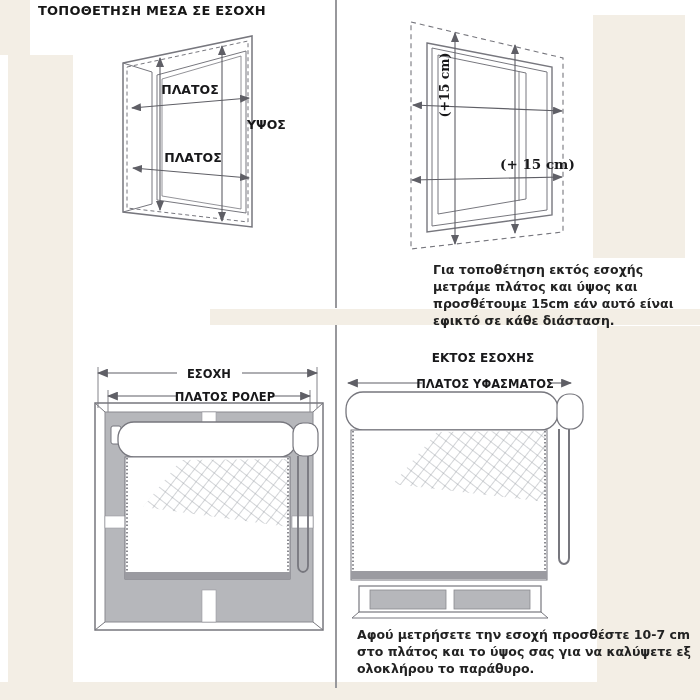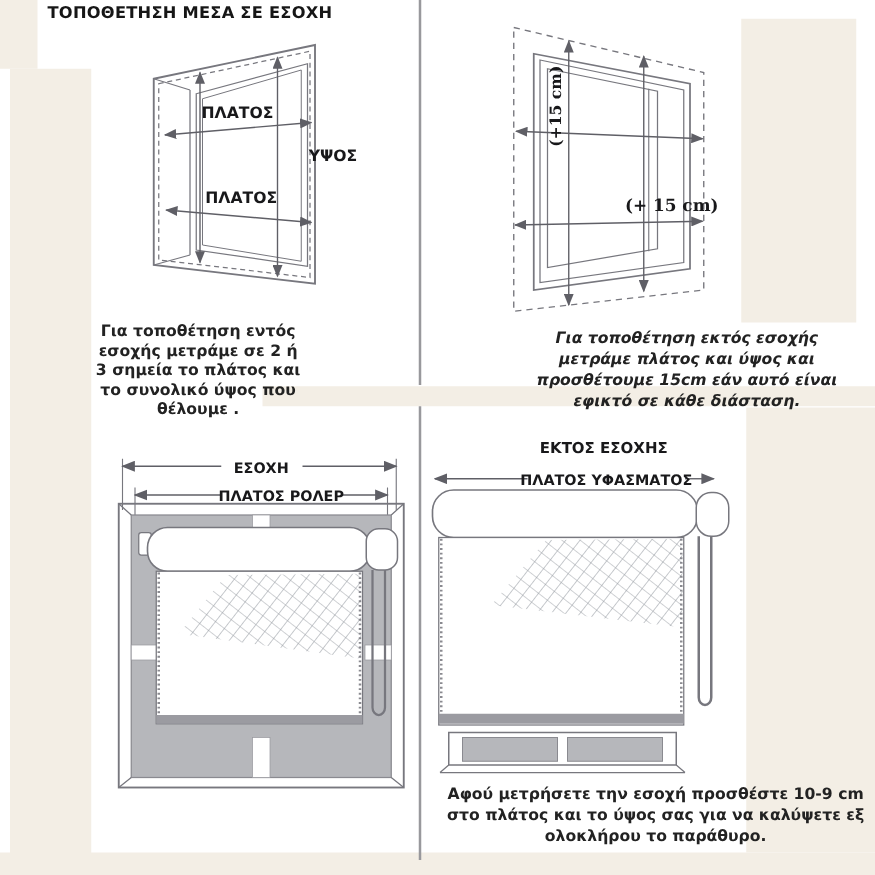--- a/index.html
+++ b/index.html
@@ -1,17 +1,17 @@
 <!DOCTYPE html>
 <html><head>
 <meta charset="utf-8">
 <style>
   html,body{margin:0;padding:0;background:#fff;}
   #stage{position:relative;width:700px;height:700px;background:#ffffff;overflow:hidden;
-         font-family:"DejaVu Sans","Liberation Sans",sans-serif;color:#1e1e20;text-align:center;}
+         font-family:"DejaVu Sans","Liberation Sans",sans-serif;color:#1e1e20;}
   .patch{position:absolute;background:#f3eee5;}
   .divider{position:absolute;width:2px;background:#98989c;}
   .title{position:absolute;font-weight:700;font-size:13px;letter-spacing:.2px;color:#161616;white-space:nowrap;}
   .desc{position:absolute;font-weight:700;font-size:12.5px;line-height:16.5px;color:#222;white-space:pre-line;}
   svg{position:absolute;overflow:visible;}
   svg text{font-family:"DejaVu Sans","Liberation Sans",sans-serif;fill:#18181a;}
   .dimlabel{font-weight:700;font-size:12.5px;}
   .smlabel{font-weight:700;font-size:11.5px;}
   .serif{font-family:"DejaVu Serif","Liberation Serif",serif;font-weight:600;}
   .frameline{stroke:#77777e;fill:none;}
@@ -155,26 +155,21 @@
       <rect x="6" y="221" width="196" height="8" fill="#9b9ba1"></rect>
     </g>
     <g>
       <rect x="14" y="236" width="182" height="26" fill="#ffffff" stroke="#77777e" stroke-width="1.2"></rect>
       <rect x="25" y="240" width="76" height="19" fill="#b6b7bb" stroke="#8a8a90" stroke-width="0.8"></rect>
       <rect x="109" y="240" width="76" height="19" fill="#b6b7bb" stroke="#8a8a90" stroke-width="0.8"></rect>
       <path class="frameline" d="M14,262 L7,268 M196,262 L203,268 M7,268 L203,268" stroke-width="1"></path>
     </g>
   </svg>
 
-  <div class="desc" style="left:56px;top:257px;width:205px;line-height:15.5px;">Για τοποθέτηση εντός
-εσοχής μετράμε σε 2 ή
-3 σημεία το πλάτος και
-το συνολικό ύψος που
-θέλουμε .</div>
-  <div class="desc" style="left:417px;top:261px;width:265px;line-height:17px;font-style:italic;">Για τοποθέτηση εκτός εσοχής
+  <div class="desc" style="left:433px;top:261px;width:265px;line-height:17px;">Για τοποθέτηση εκτός εσοχής
 μετράμε πλάτος και ύψος και
 προσθέτουμε 15cm εάν αυτό είναι
 εφικτό σε κάθε διάσταση.</div>
-  <div class="desc" style="left:357px;top:626px;width:335px;line-height:17px;">Αφού μετρήσετε την εσοχή προσθέστε 10-9 cm
+  <div class="desc" style="left:357px;top:626px;width:335px;line-height:17px;">Αφού μετρήσετε την εσοχή προσθέστε 10-7 cm
 στο πλάτος και το ύψος σας για να καλύψετε εξ
 ολοκλήρου το παράθυρο.</div>
 
 </div>
 
 </body></html>

